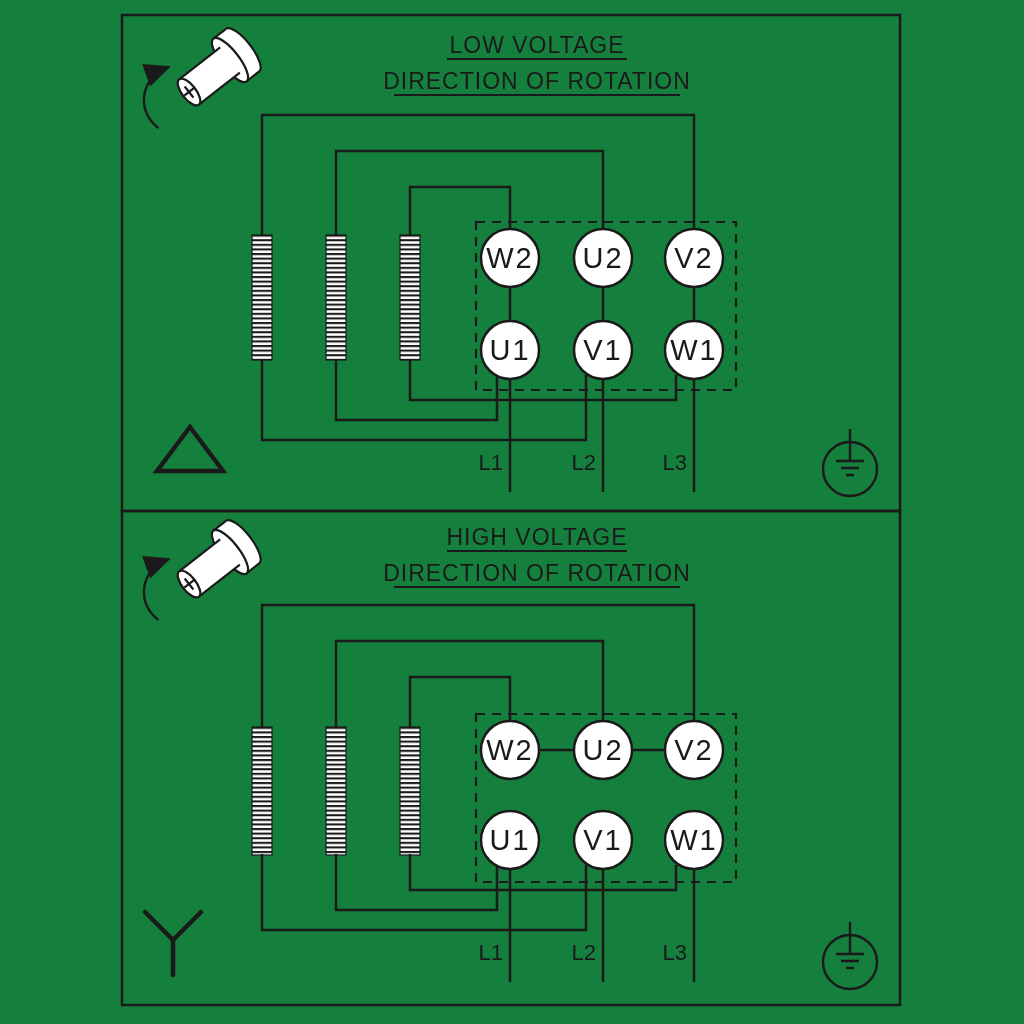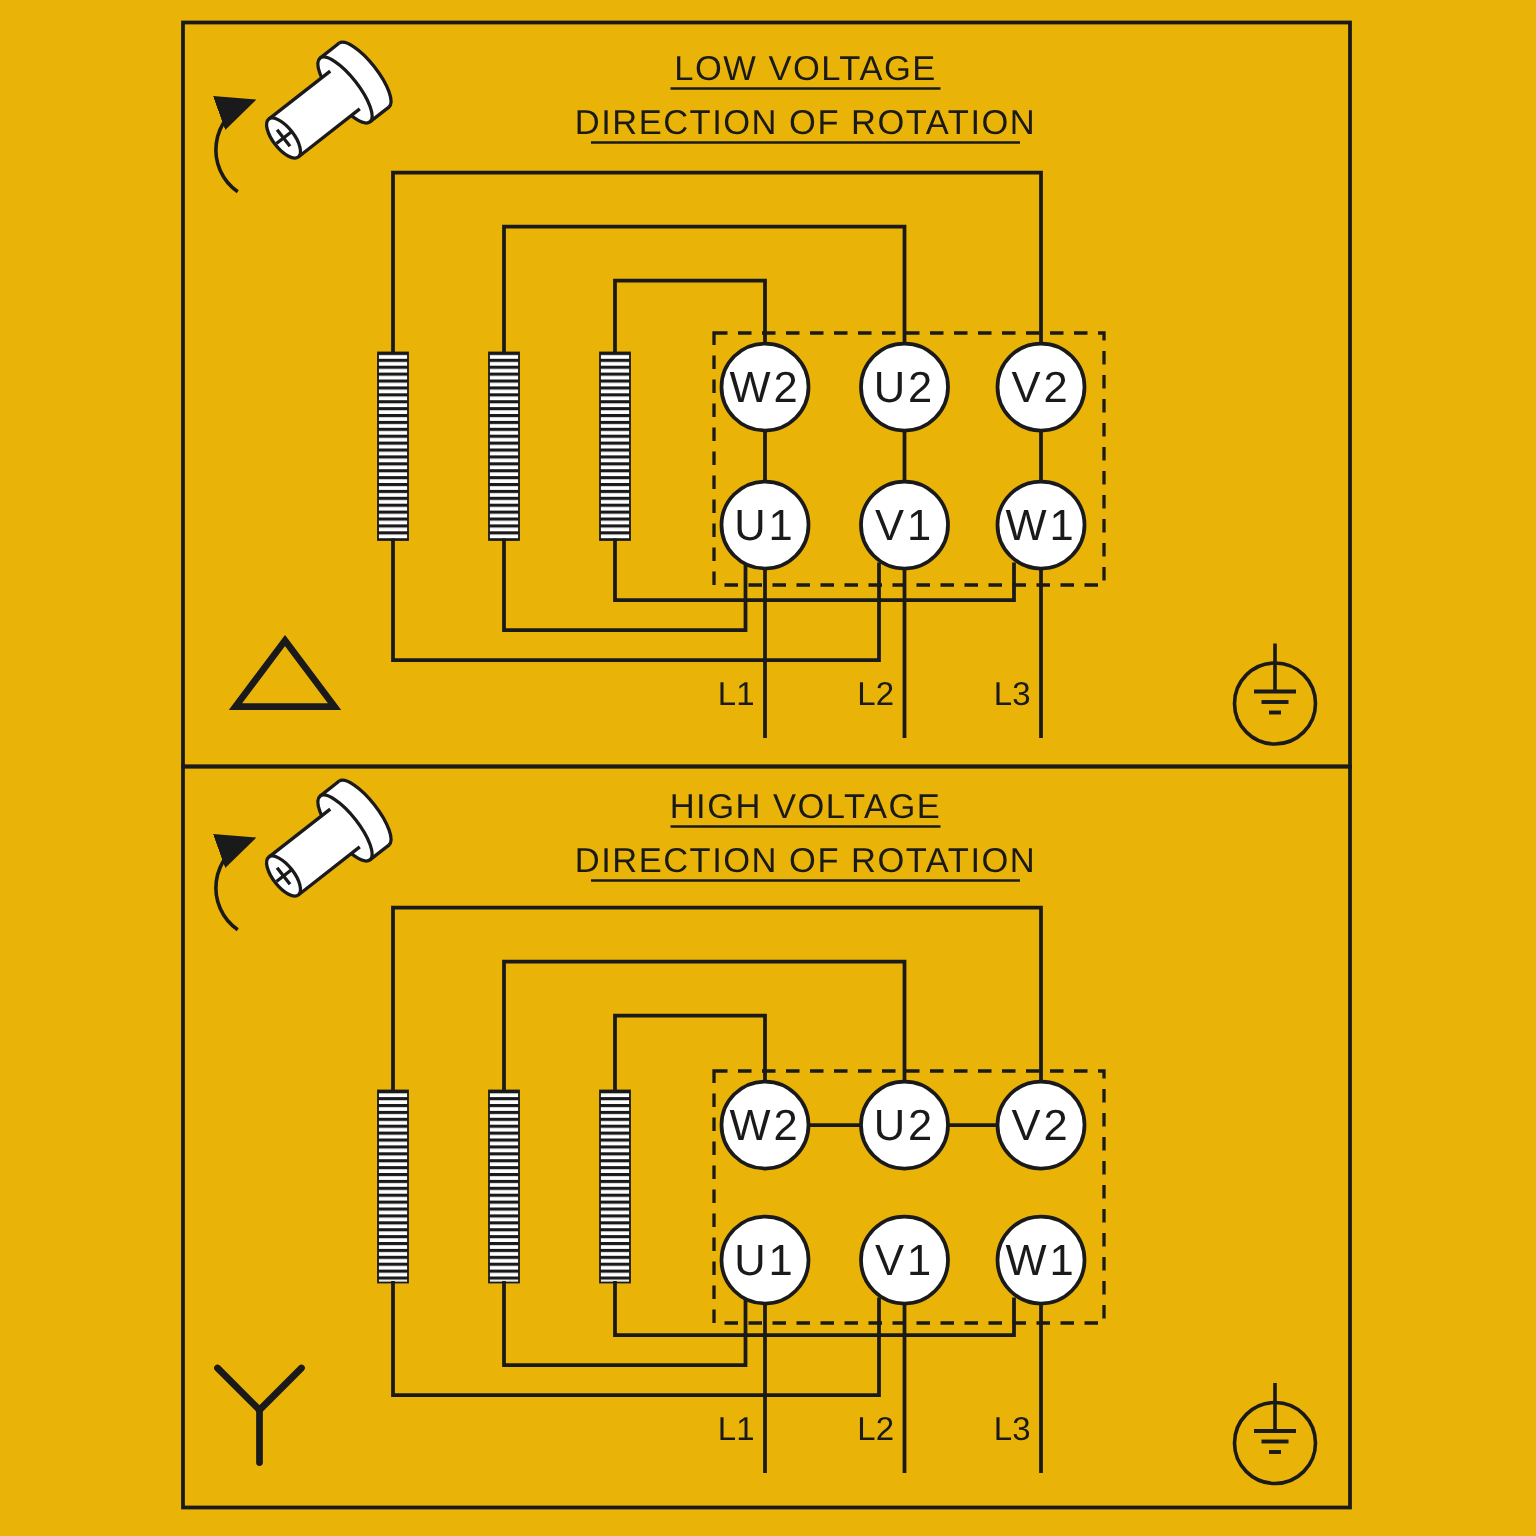--- a/index.html
+++ b/index.html
@@ -1,21 +1,21 @@
 <!DOCTYPE html>
 <html><head>
 <meta charset="utf-8">
 <style>
   * { box-sizing: border-box; }
   html, body { margin: 0; padding: 0; background: #ffffff; }
   #stage {
     position: relative;
     width: 1024px;
     height: 1024px;
-    background: #eab308;
+    background: #15803d;
     font-family: "Liberation Sans", sans-serif;
   }
   svg { display: block; }
   .title  { font-family: "Liberation Sans", sans-serif; font-size: 23px; letter-spacing: 1px; fill: #1a1a1a; }
   .tlabel { font-family: "Liberation Sans", sans-serif; font-size: 29px; letter-spacing: 2px; fill: #1a1a1a; }
   .slabel { font-family: "Liberation Sans", sans-serif; font-size: 22px; fill: #1a1a1a; }
   text { stroke: none; }
 </style>
 </head>
 <body>

